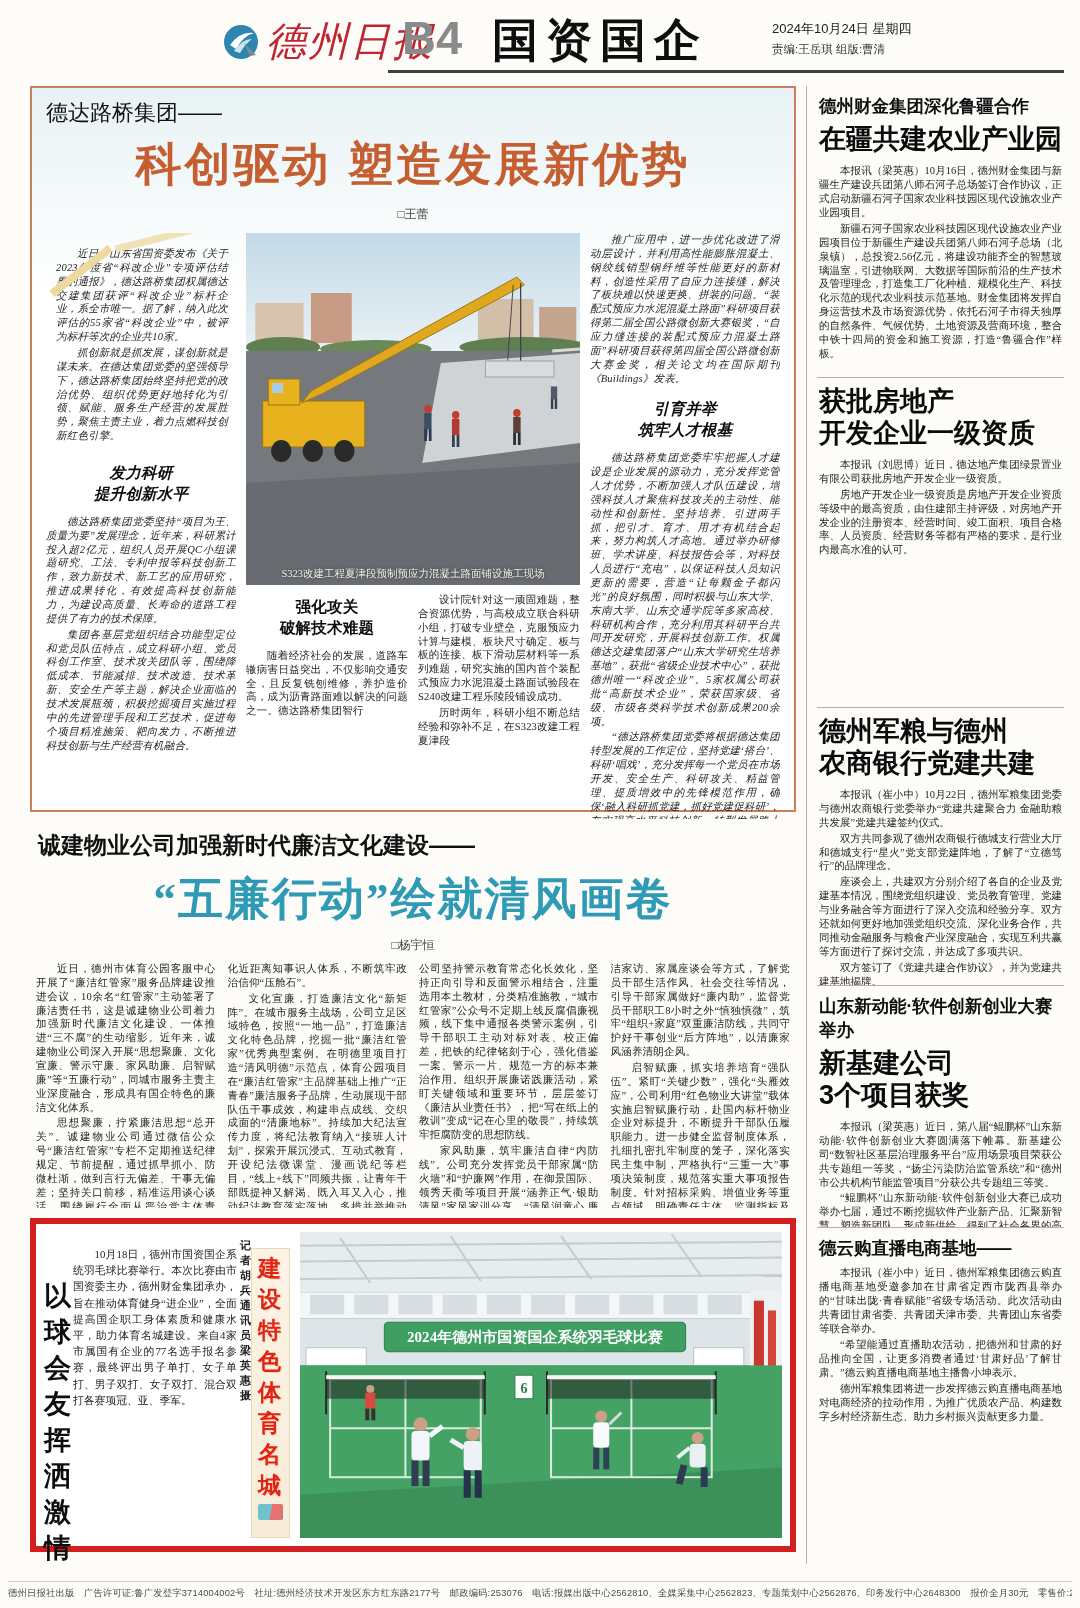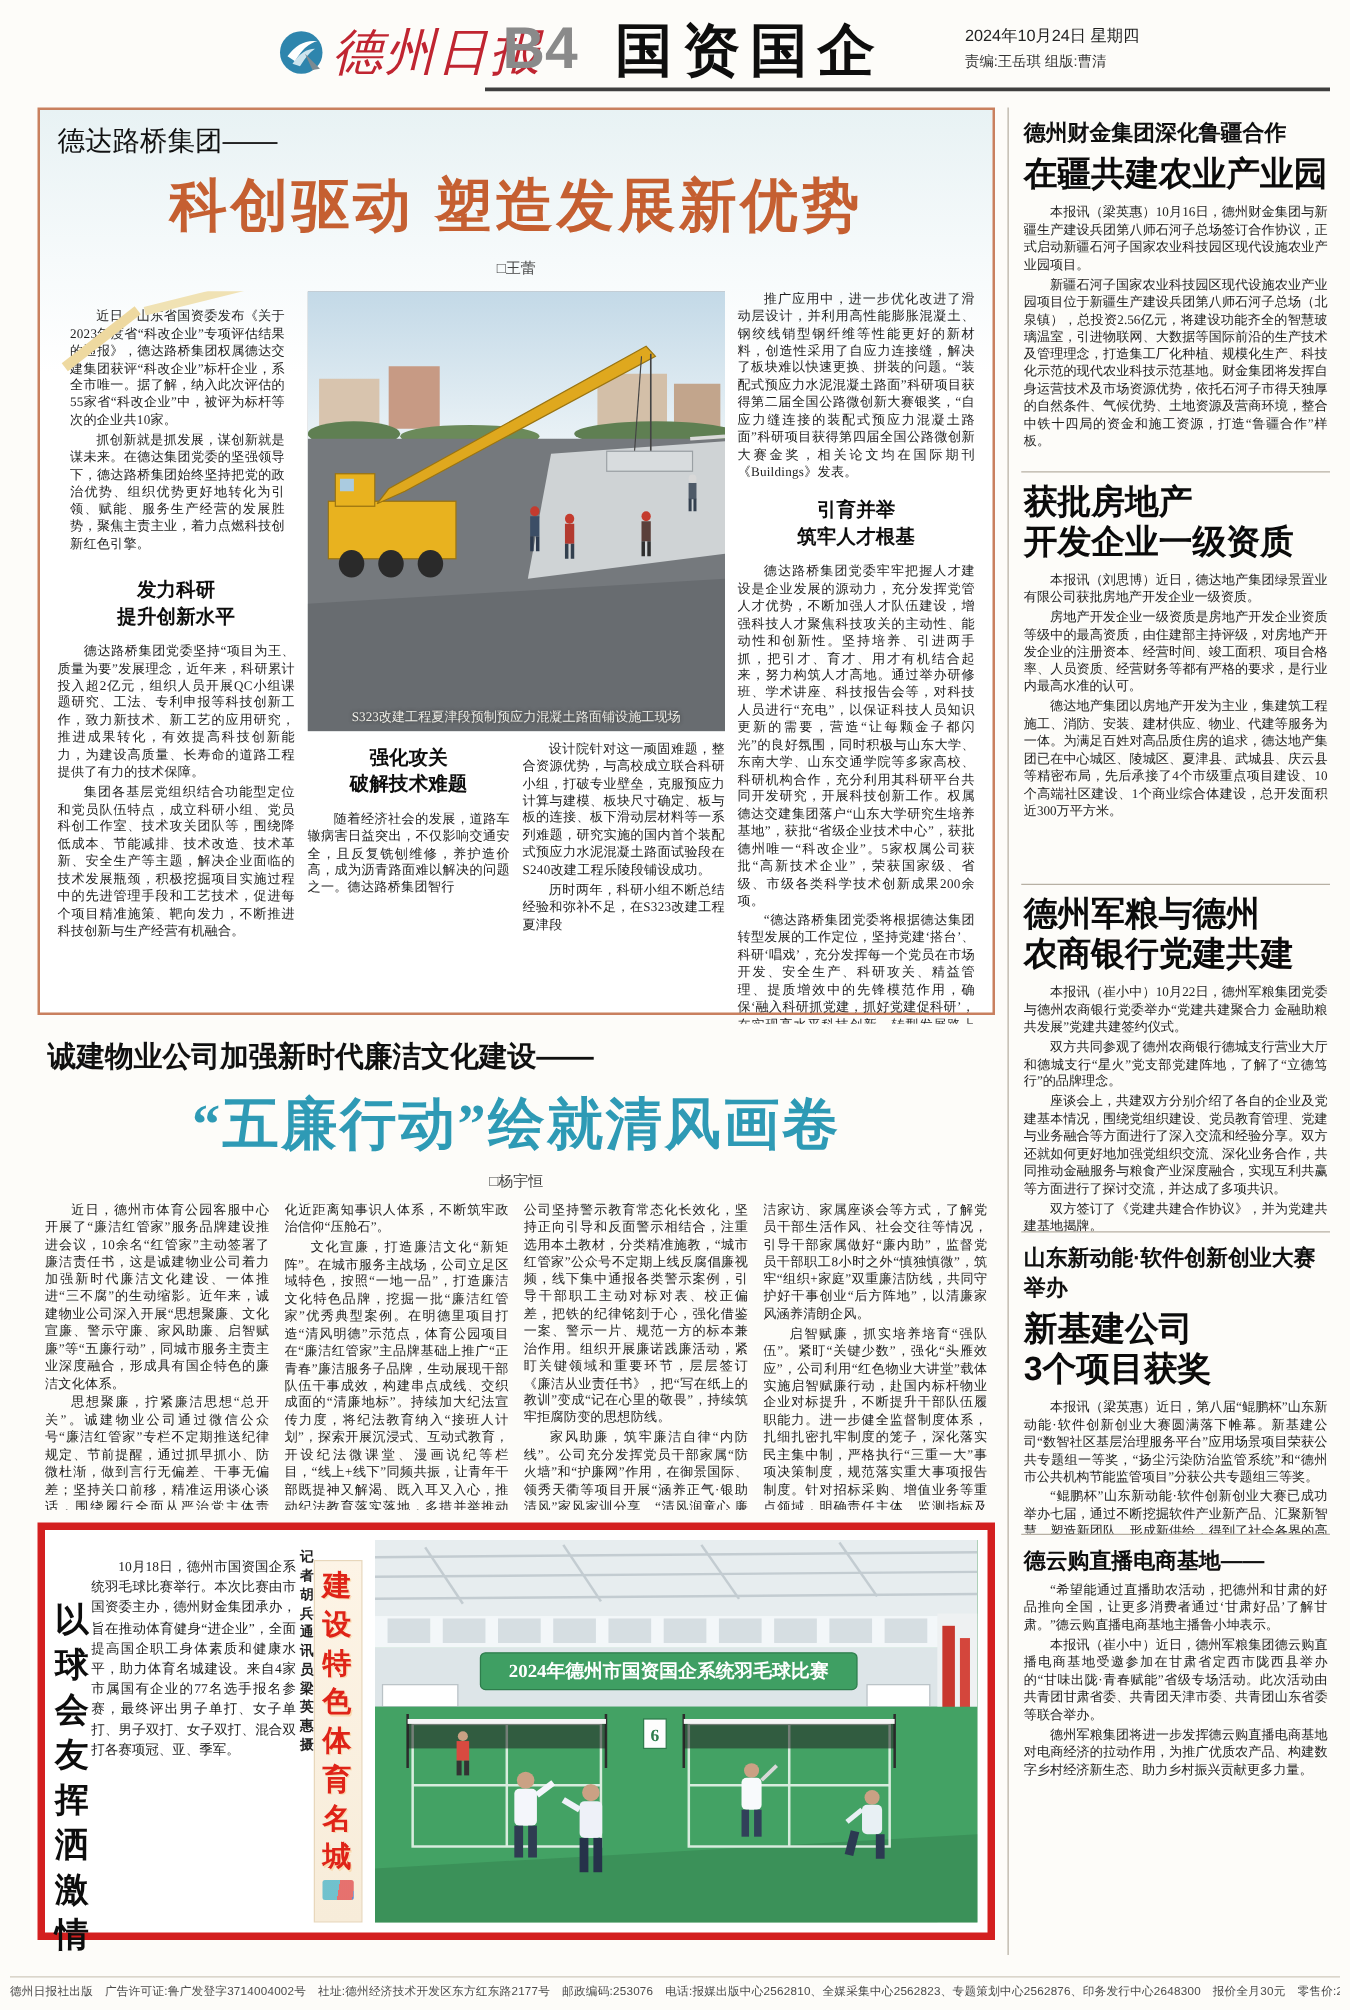--- a/index.html
+++ b/index.html
@@ -30,21 +30,21 @@
   .preline{white-space:pre-line;}
 
   
   .lead-box{height:726px;border:2px solid #c9805f;box-sizing:border-box;padding:10px 14px 8px 14px;
             background:linear-gradient(180deg,#e8f2f4 0px,#f6fafb 120px,#ffffff 210px);position:relative;}
   .lead-kicker{font-size:22px;font-weight:normal;color:#111;font-family:"Liberation Sans",sans-serif;}
   .lead-title{margin-top:6px;text-align:center;font-size:46px;font-weight:900;color:#c55f31;
               font-family:"Liberation Sans",sans-serif;letter-spacing:3px;}
   .lead-byline{text-align:center;font-size:12px;color:#444;margin-top:10px;}
   .lead-body{display:flex;gap:10px;margin-top:10px;height:586px;overflow:hidden;}
-  .lcol,.rcol{width:190px;flex:none;overflow:hidden;}
+  .lcol,.rcol{width:190px;flex:none;overflow:hidden;font-style:italic;}
   .ccol{flex:1;overflow:hidden;}
   .intro-deco{position:relative;padding:14px 8px 4px 10px;}
   .intro-deco:before{content:"";position:absolute;left:-2px;top:34px;width:74px;height:8px;
         background:#eed9a0;transform:rotate(-38deg);}
   .intro-deco:after{content:"";position:absolute;right:2px;top:-2px;width:120px;height:7px;
         background:#f0e2b4;transform:rotate(-14deg);}
   .subhead{font-size:15.5px;font-weight:900;text-align:center;line-height:1.35;color:#0d0d0d;
            font-family:"Liberation Sans",sans-serif;margin:14px 0 10px 0;}
   .photo1{position:relative;width:100%;height:352px;background:#9aa2a6;overflow:hidden;}
   .photo1 svg{display:block;width:100%;height:100%;}
@@ -372,21 +372,20 @@
           <p>新疆石河子国家农业科技园区现代设施农业产业园项目位于新疆生产建设兵团第八师石河子总场（北泉镇），总投资2.56亿元，将建设功能齐全的智慧玻璃温室，引进物联网、大数据等国际前沿的生产技术及管理理念，打造集工厂化种植、规模化生产、科技化示范的现代农业科技示范基地。财金集团将发挥自身运营技术及市场资源优势，依托石河子市得天独厚的自然条件、气候优势、土地资源及营商环境，整合中铁十四局的资金和施工资源，打造“鲁疆合作”样板。</p>
         </div>
       </article>
 
       <article class="sb-article" style="height:330px">
         <div class="sb-title preline">获批房地产
 开发企业一级资质</div>
         <div class="sb-body">
           <p>本报讯（刘思博）近日，德达地产集团绿景置业有限公司获批房地产开发企业一级资质。</p>
           <p>房地产开发企业一级资质是房地产开发企业资质等级中的最高资质，由住建部主持评级，对房地产开发企业的注册资本、经营时间、竣工面积、项目合格率、人员资质、经营财务等都有严格的要求，是行业内最高水准的认可。</p>
-          <p>德达地产集团以房地产开发为主业，集建筑工程施工、消防、安装、建材供应、物业、代建等服务为一体。为满足百姓对高品质住房的追求，德达地产集团已在中心城区、陵城区、夏津县、武城县、庆云县等精密布局，先后承接了4个市级重点项目建设、10个高端社区建设、1个商业综合体建设，总开发面积近300万平方米。</p>
         </div>
       </article>
 
       <article class="sb-article" style="height:278px">
         <div class="sb-title preline">德州军粮与德州
 农商银行党建共建</div>
         <div class="sb-body">
           <p>本报讯（崔小中）10月22日，德州军粮集团党委与德州农商银行党委举办“党建共建聚合力 金融助粮共发展”党建共建签约仪式。</p>
           <p>双方共同参观了德州农商银行德城支行营业大厅和德城支行“星火”党支部党建阵地，了解了“立德笃行”的品牌理念。</p>
           <p>座谈会上，共建双方分别介绍了各自的企业及党建基本情况，围绕党组织建设、党员教育管理、党建与业务融合等方面进行了深入交流和经验分享。双方还就如何更好地加强党组织交流、深化业务合作，共同推动金融服务与粮食产业深度融合，实现互利共赢等方面进行了探讨交流，并达成了多项共识。</p>
@@ -400,22 +399,22 @@
 3个项目获奖</div>
         <div class="sb-body">
           <p>本报讯（梁英惠）近日，第八届“鲲鹏杯”山东新动能·软件创新创业大赛圆满落下帷幕。新基建公司“数智社区基层治理服务平台”应用场景项目荣获公共专题组一等奖，“扬尘污染防治监管系统”和“德州市公共机构节能监管项目”分获公共专题组三等奖。</p>
           <p>“鲲鹏杯”山东新动能·软件创新创业大赛已成功举办七届，通过不断挖掘软件产业新产品、汇聚新智慧、塑造新团队、形成新供给，得到了社会各界的高度认可，已成为全省软件产业的一张闪亮名片。</p>
         </div>
       </article>
 
       <article class="sb-article" style="height:312px">
         <div class="sb-kicker">德云购直播电商基地——</div>
         <div class="sb-body">
+          <p>本报讯（崔小中）近日，德州军粮集团德云购直播电商基地受邀参加在甘肃省定西市陇西县举办的“甘味出陇·青春赋能”省级专场活动。此次活动由共青团甘肃省委、共青团天津市委、共青团山东省委等联合举办。</p>
           <p>“希望能通过直播助农活动，把德州和甘肃的好品推向全国，让更多消费者通过‘甘肃好品’了解甘肃。”德云购直播电商基地主播鲁小坤表示。</p>
-          <p>本报讯（崔小中）近日，德州军粮集团德云购直播电商基地受邀参加在甘肃省定西市陇西县举办的“甘味出陇·青春赋能”省级专场活动。此次活动由共青团甘肃省委、共青团天津市委、共青团山东省委等联合举办。</p>
           <p>德州军粮集团将进一步发挥德云购直播电商基地对电商经济的拉动作用，为推广优质农产品、构建数字乡村经济新生态、助力乡村振兴贡献更多力量。</p>
         </div>
       </article>
 
     </aside>
   </div>
 
   <footer class="page-footer">德州日报社出版　广告许可证:鲁广发登字3714004002号　社址:德州经济技术开发区东方红东路2177号　邮政编码:253076　电话:报媒出版中心2562810、全媒采集中心2562823、专题策划中心2562876、印务发行中心2648300　报价全月30元　零售价:2.40元　印刷:本报印刷厂</footer>
 </div>
 

